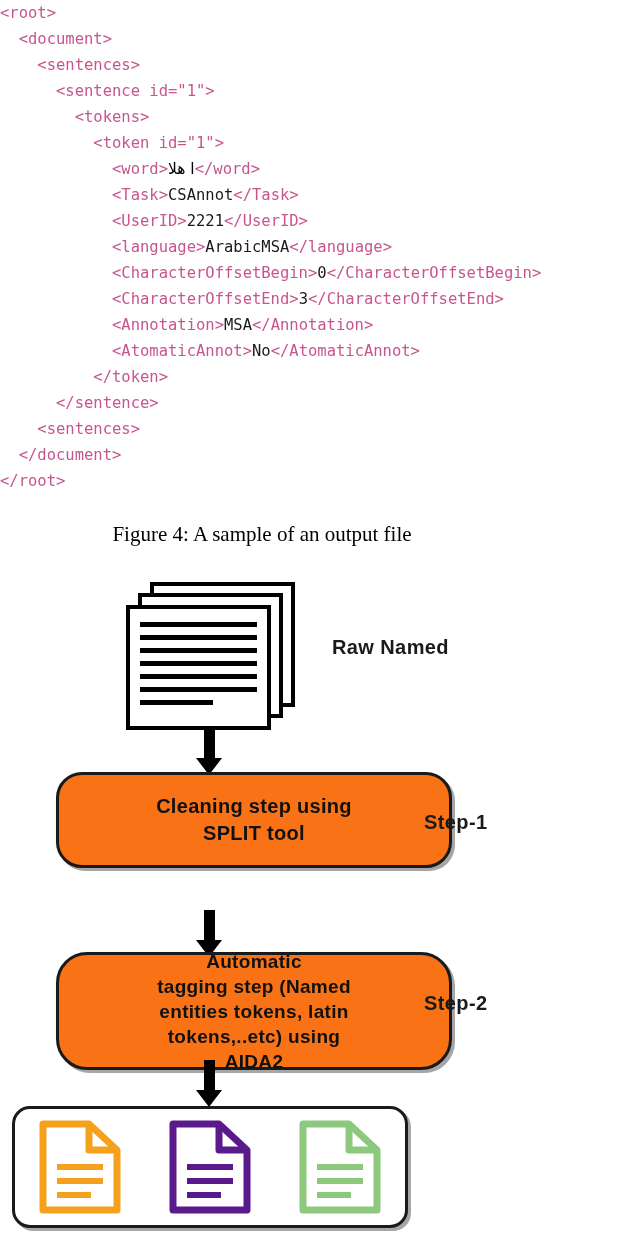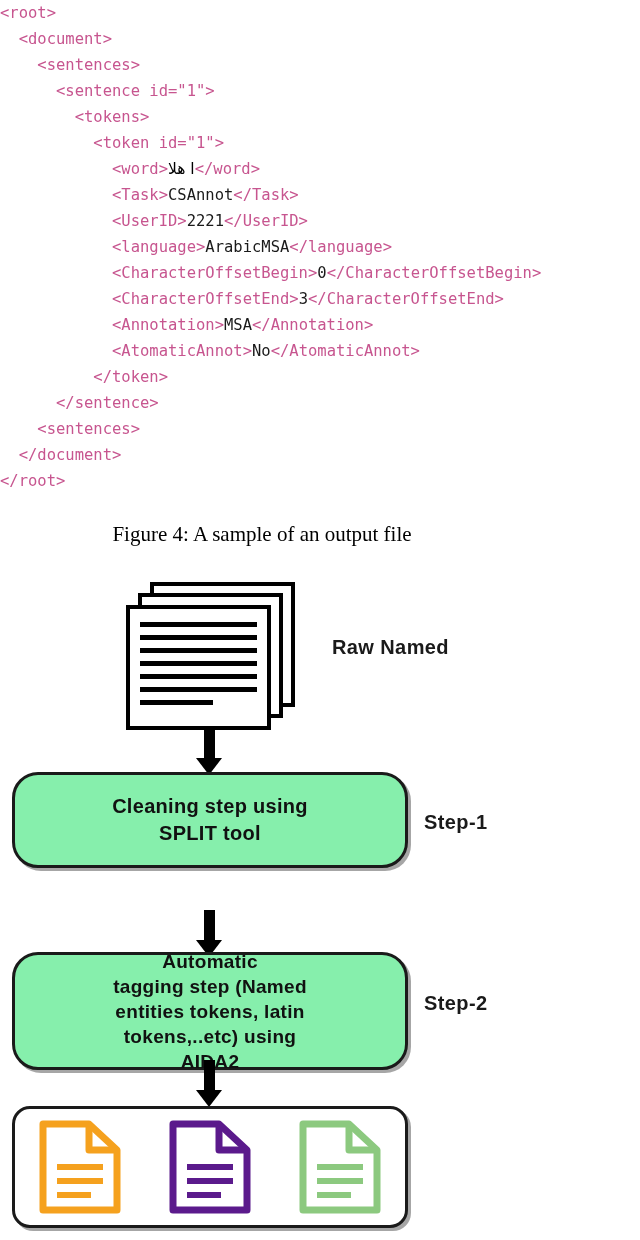--- a/index.html
+++ b/index.html
@@ -120,38 +120,39 @@
   #arrow-2 { left: 196px; top: 350px; height: 48px; }
   #arrow-2 .shaft { height: 32px; }
   #arrow-2 .head  { top: 30px; }
   #arrow-3 { left: 196px; top: 500px; height: 48px; }
   #arrow-3 .shaft { height: 32px; }
   #arrow-3 .head  { top: 30px; }
 
   
   .proc-box {
     position: absolute;
-    background: #86efac;
+    background: #f97316;
     border: 3px solid #1a1a1a;
     border-radius: 26px;
     box-sizing: border-box;
     display: flex;
     align-items: center;
     justify-content: center;
     text-align: center;
     font-family: "Liberation Sans", sans-serif;
     font-weight: bold;
     font-size: 20px;
     color: #111111;
     line-height: 27px;
     letter-spacing: 0.3px;
     box-shadow: 3px 3px 0 rgba(0,0,0,0.35);
+    margin-left: 44px;
   }
   #box-step-1 { left: 12px; top: 212px; width: 396px; height: 96px; }
-  #box-step-2 { left: 12px; top: 392px; width: 396px; height: 118px; font-size: 19px; line-height: 25px; }
+  #box-step-2 { left: 12px; top: 392px; width: 396px; height: 118px; font-size: 19px; line-height: 25px; border-radius: 31px; }
 
   
   #box-output {
     position: absolute;
     left: 12px;
     top: 546px;
     width: 396px;
     height: 122px;
     background: #ffffff;
     border: 3px solid #1a1a1a;

